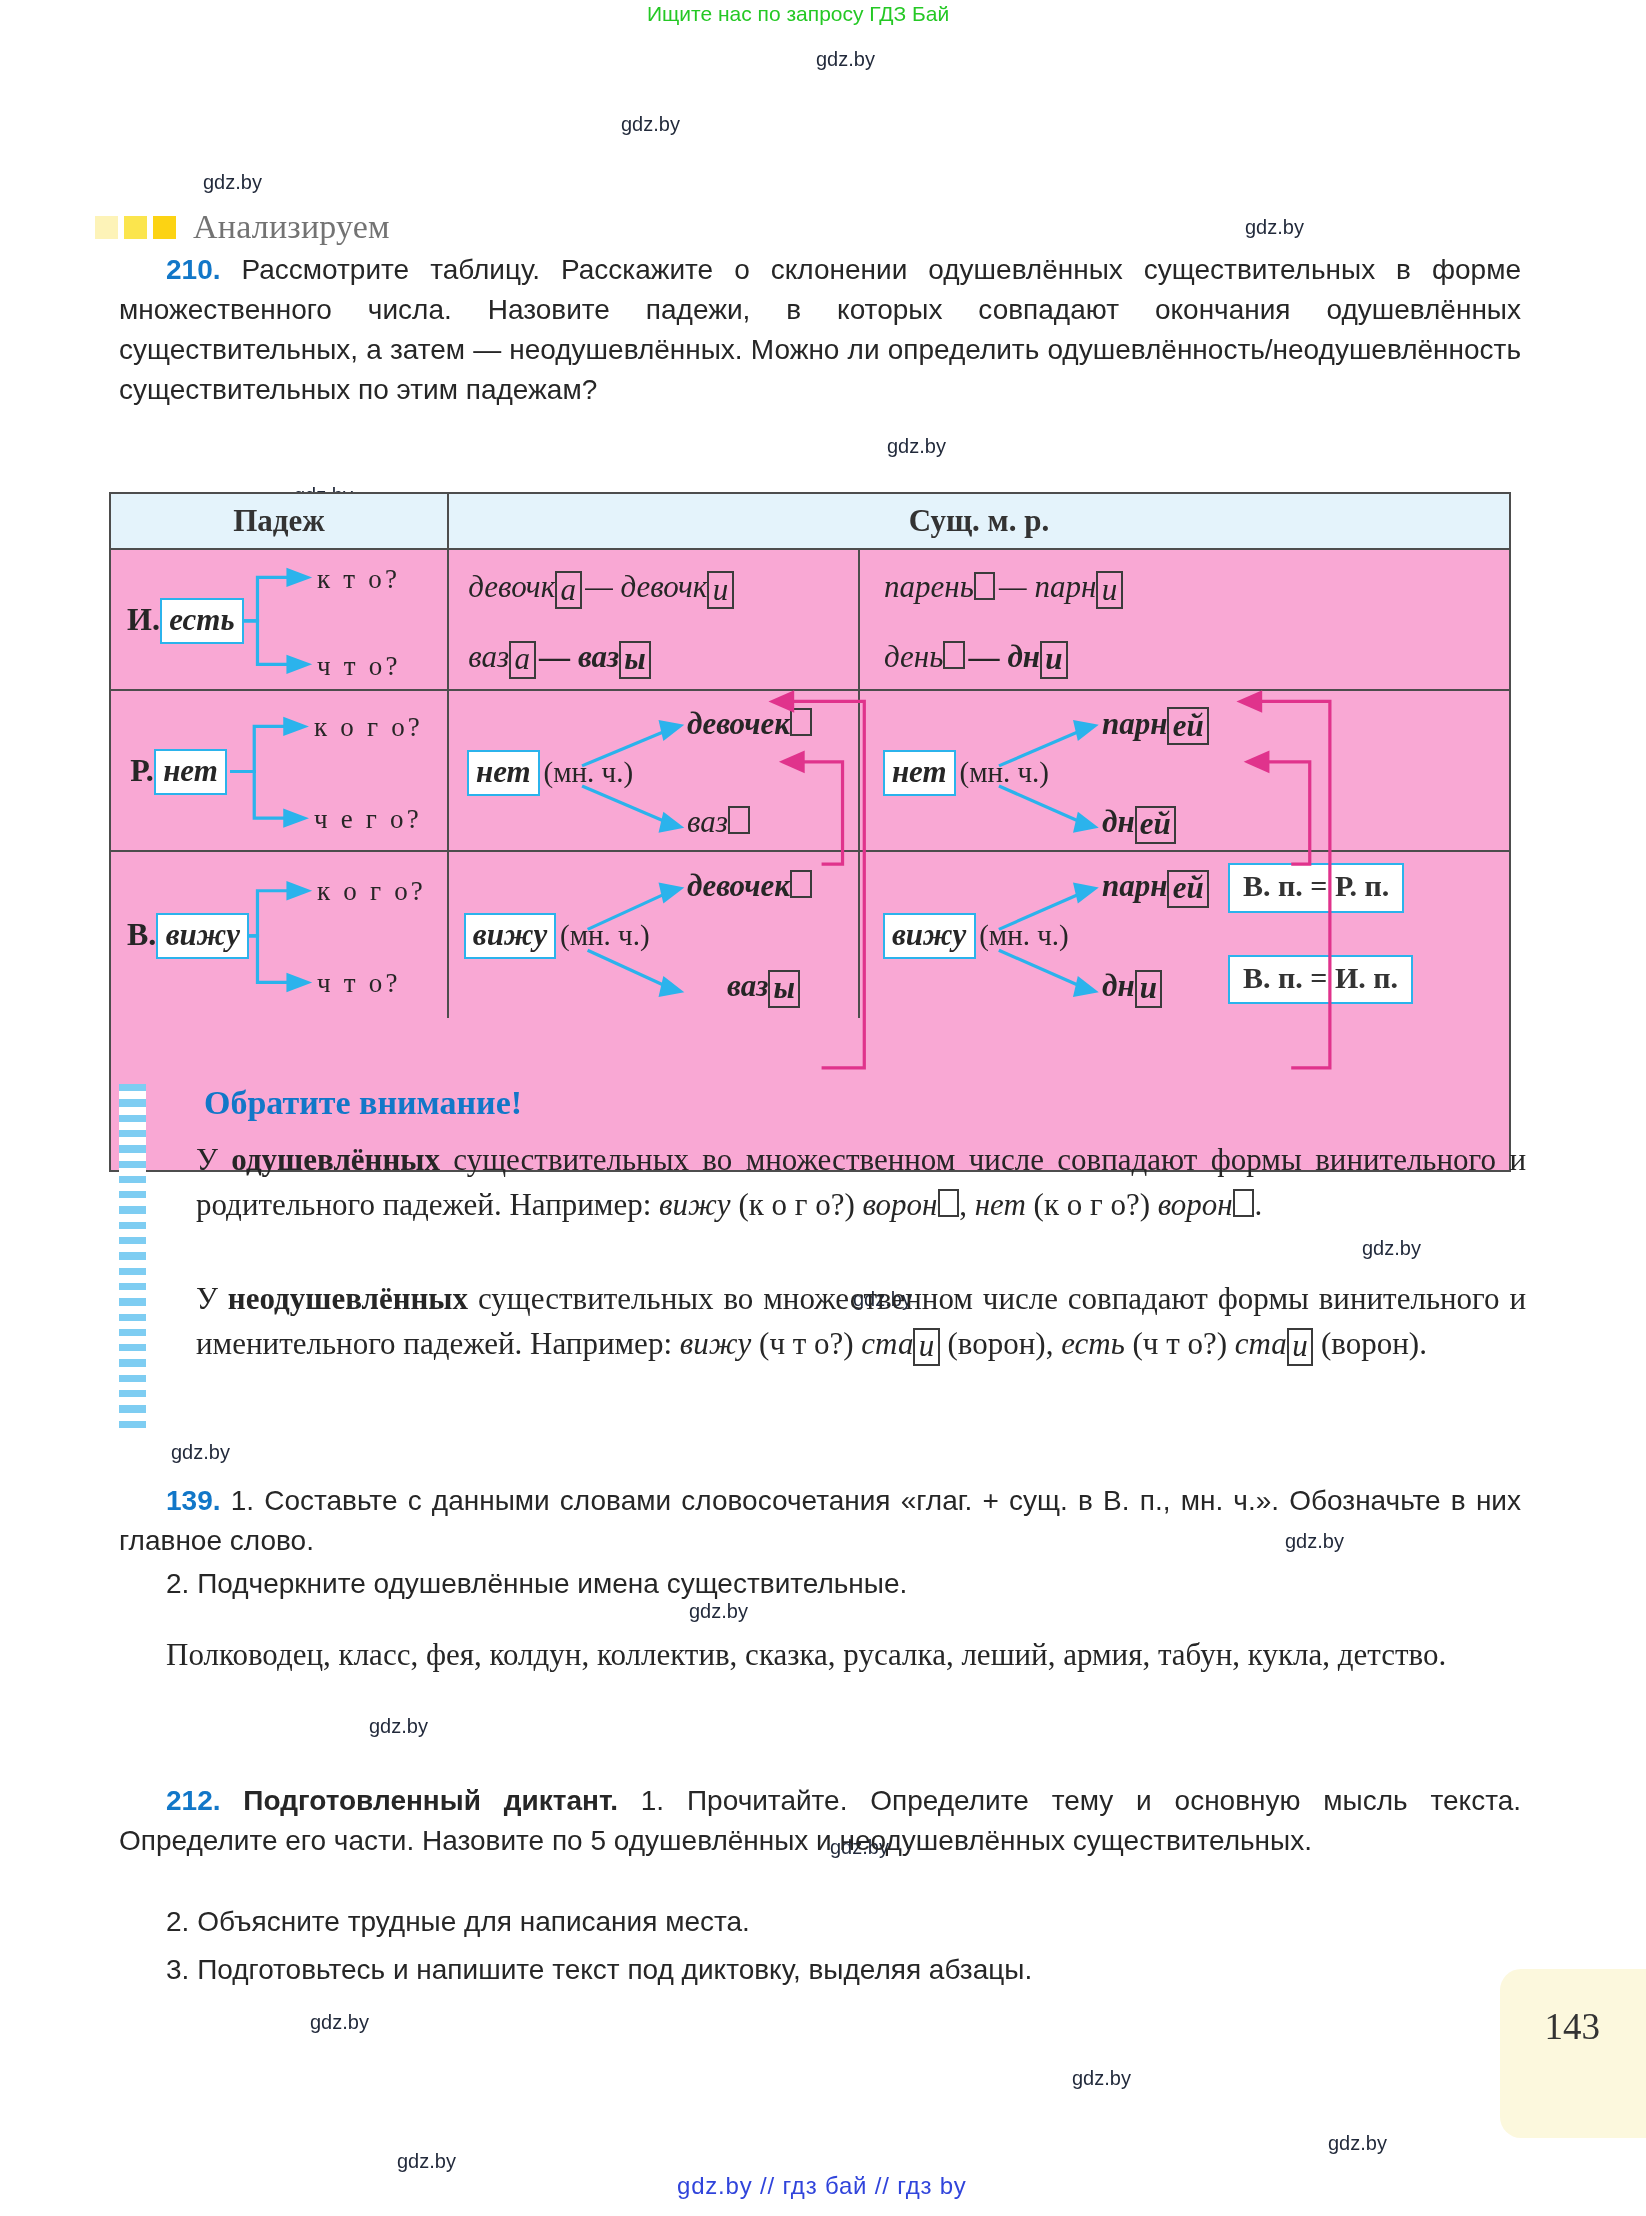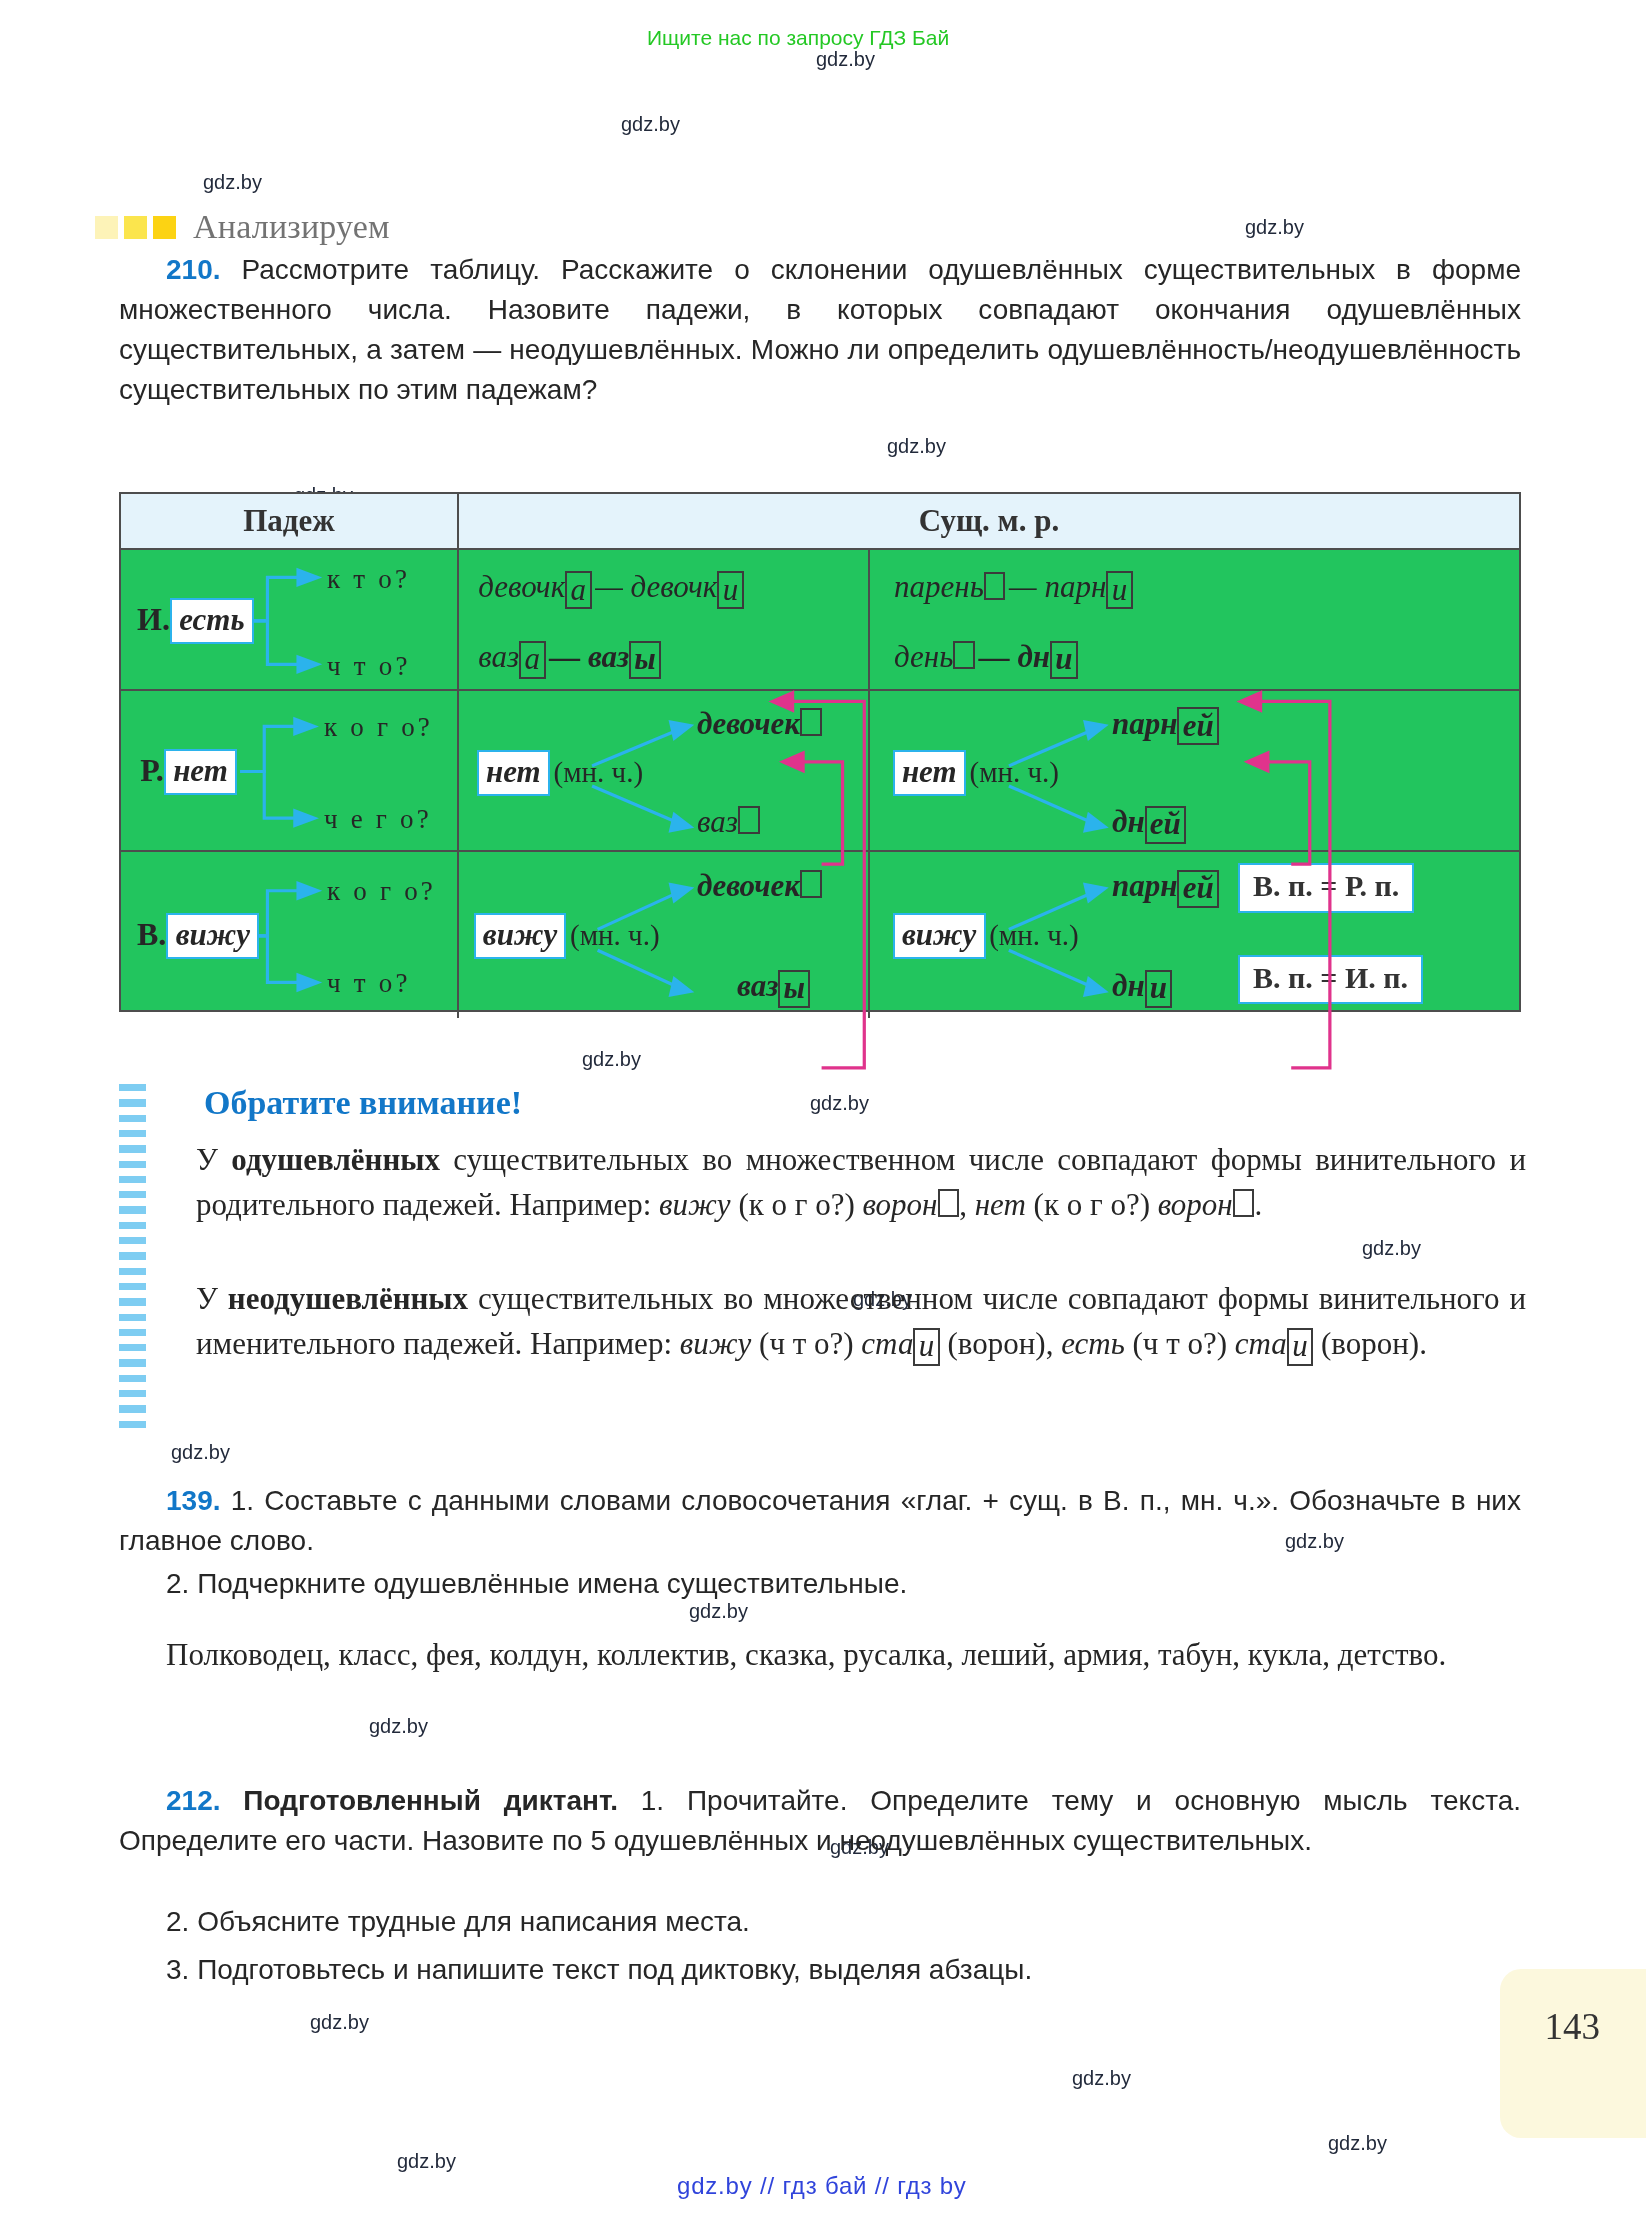--- a/index.html
+++ b/index.html
@@ -5,21 +5,21 @@
   html,body{margin:0;padding:0;}
   body{
     width:1647px;height:2216px;position:relative;background:#ffffff;
     font-family:"Liberation Sans", sans-serif;color:#231f20;overflow:hidden;
   }
   .abs{position:absolute;}
 
   
   .wm{position:absolute;font-family:"Liberation Sans",sans-serif;color:#0f172a;
       font-size:20px;white-space:nowrap;opacity:.92;}
-  .wm-green{color:#12c412;font-size:21px;margin-top:24px;}
+  .wm-green{color:#12c412;font-size:21px;}
   .wm-blue{color:#1f35d8;font-size:24px;letter-spacing:0.8px;}
 
   
   .sect-marks{position:absolute;left:95px;top:216px;display:flex;gap:6.4px;}
   .sect-marks i{display:block;width:22.6px;height:22.6px;}
   .m1{background:#fdf3b8;}
   .m2{background:#fbe54d;}
   .m3{background:#fcd313;}
   .sect-title{position:absolute;left:193px;top:208px;font-size:34px;color:#737373;
               font-family:Liberation Serif, serif;letter-spacing:0.2px;}
@@ -29,22 +29,22 @@
   .para-sans{
     position:absolute;font-family:"Liberation Sans",sans-serif;
     font-size:28px;line-height:40px;color:#262626;text-align:justify;
   }
   .para-serif{
     position:absolute;font-family:"Liberation Serif",serif;
     font-size:31px;line-height:45px;color:#262626;
   }
 
   
-  #case-table{position:absolute;left:119px;top:492px;width:1402px;height:520px;
-      border:2.4px solid #4d4d4d;box-sizing:border-box;background:#22c55e;}
+  #case-table{position:absolute;left:109px;top:492px;width:1402px;height:680px;
+      border:2.4px solid #4d4d4d;box-sizing:border-box;background:#f9a8d4;}
   .tb-row{display:flex;width:100%;box-sizing:border-box;}
   .tb-head{height:56px;background:#e4f3fb;border-bottom:2.4px solid #4d4d4d;}
   .tb-body-row{border-bottom:2.4px solid #4d4d4d;}
   .tb-body-row.last{border-bottom:none;}
   .c1{width:338px;flex:none;border-right:2.4px solid #4d4d4d;box-sizing:border-box;position:relative;}
   .c2{width:411px;flex:none;border-right:2.4px solid #4d4d4d;box-sizing:border-box;position:relative;}
   .c3{flex:1;box-sizing:border-box;position:relative;}
   .th{display:flex;align-items:center;justify-content:center;height:100%;
       font-family:"Liberation Serif",serif;font-size:31px;font-weight:bold;color:#333;}
 

